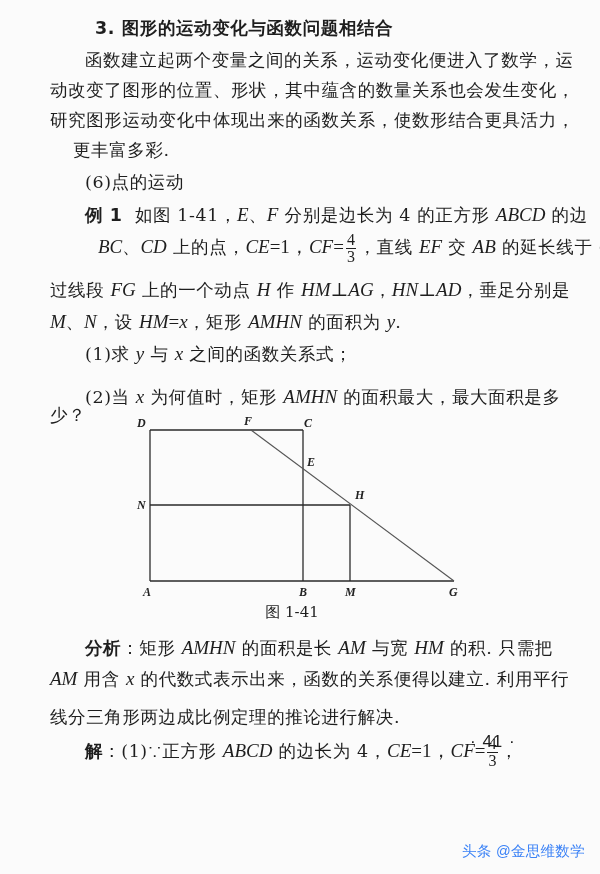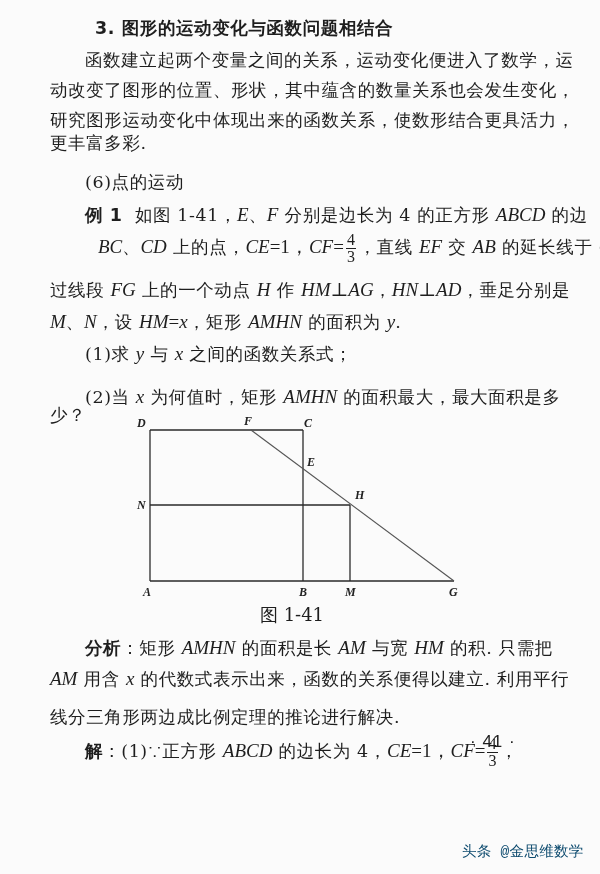--- a/index.html
+++ b/index.html
@@ -11,34 +11,34 @@
   .indent { left: 85px; width: 457px; }
   .heading { font-family: "DejaVu Sans", "Liberation Sans", sans-serif; font-weight: bold; font-size: 17.5px; }
   .bold { font-family: "DejaVu Sans", "Liberation Sans", sans-serif; font-weight: bold; }
   .math { font-family: "Liberation Serif", "DejaVu Serif", serif; font-style: italic; font-size: 19px; letter-spacing: 0; }
   .num { font-family: "Liberation Serif", "DejaVu Serif", serif; font-size: 19px; letter-spacing: 0; }
   .frac { display: inline-block; vertical-align: middle; text-align: center; font-family: "Liberation Serif", serif; font-size: 16px; line-height: 16px; margin: 0 2px; }
   .frac .n { display: block; border-bottom: 1px solid #1e1e1e; padding: 0 1px; }
   .frac .d { display: block; }
   svg.diagram { position: absolute; left: 0; top: 0; }
   .lbl { font-family: "Liberation Serif", serif; font-style: italic; font-weight: bold; font-size: 12px; fill: #222; }
-  .caption { position: absolute; left: 0; width: 584px; text-align: center; top: 603px; font-size: 18px; }
+  .caption { position: absolute; left: 0; width: 584px; text-align: center; top: 603px; font-size: 15px; }
   .pagenum { position: absolute; left: 470px; top: 732px; font-family: Liberation Sans, sans-serif; font-size: 17px; letter-spacing: 1px; text-align: center; }
-  .watermark { position: absolute; left: 462px; top: 842px; font-family: Liberation Mono, monospace; font-size: 14.5px; color: #0c4a6e; letter-spacing: 0.3px; }
+  .watermark { position: absolute; left: 462px; top: 842px; font-family: Liberation Sans, sans-serif; font-size: 14.5px; color: #3b82f6; letter-spacing: 0.3px; }
 </style>
 </head>
 <body>
 
 <div class="line heading" style="left:95px; top:17px;">3. 图形的运动变化与函数问题相结合</div>
 
 <div>
   <div class="line indent" style="top:49px;">函数建立起两个变量之间的关系，运动变化便进入了数学，运</div>
   <div class="line" style="top:79px;">动改变了图形的位置、形状，其中蕴含的数量关系也会发生变化，</div>
   <div class="line" style="top:109px;">研究图形运动变化中体现出来的函数关系，使数形结合更具活力，</div>
-  <div class="line" style="top:132px;">更丰富多彩.</div>
+  <div class="line" style="top:139px;margin-left:23px;">更丰富多彩.</div>
 </div>
 
 <div class="line indent" style="top:171px;">(6)点的运动</div>
 
 <div>
   <div class="line indent" style="top:204px;">
     <span class="bold">例 1</span>&nbsp;&nbsp;<span>如图 1-41，</span><span class="math">E</span><span>、</span><span class="math">F</span><span> 分别是边长为 4 的正方形 </span><span class="math">ABCD</span><span> 的边</span>
   </div>
   <div class="line" style="top:229px; line-height:36px;margin-left:48px;">
     <span class="math">BC</span><span>、</span><span class="math">CD</span><span> 上的点，</span><span class="math">CE</span><span class="num">=1，</span><span class="math">CF</span><span class="num">=</span><span class="frac"><span class="n">4</span><span class="d">3</span></span><span>，直线 </span><span class="math">EF</span><span> 交 </span><span class="math">AB</span><span> 的延长线于 </span><span class="math">G</span><span>，</span>

